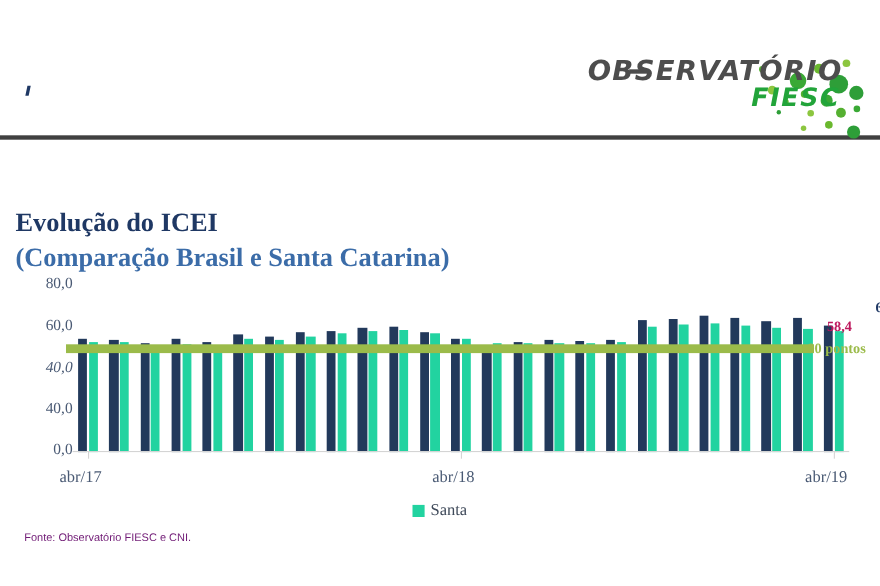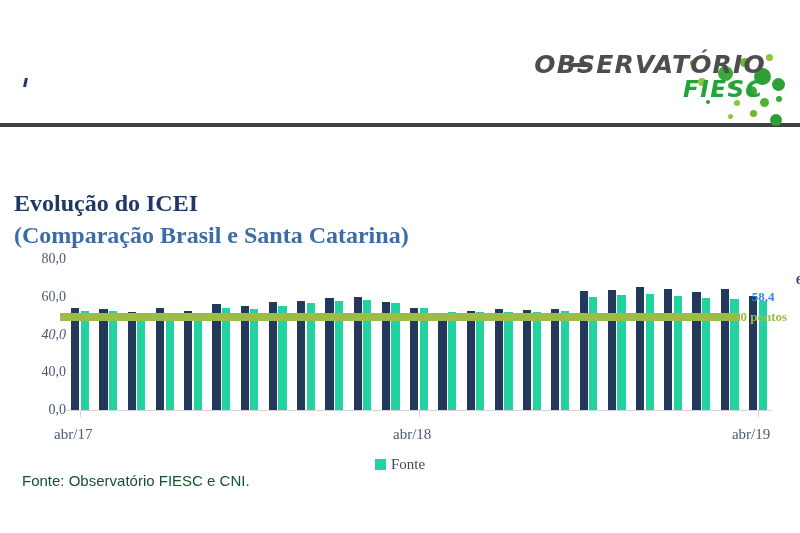--- a/index.html
+++ b/index.html
@@ -150,21 +150,21 @@
     color: #9bbb4a;
     white-space: nowrap;
   }
   .dlabel {
     position: absolute;
     font-size: 13px;
     font-weight: bold;
     white-space: nowrap;
   }
   #dlabel-sc { color: #1f3864; }
-  #dlabel-br { color: #3b82f6; }
+  #dlabel-br { color: #be185d; }
   .xtick-label {
     position: absolute;
     top: 168px;
     font-size: 15px;
     color: #4a5a74;
     white-space: nowrap;
   }
 
   
   #legend {
@@ -184,24 +184,24 @@
     color: #3f4a5a;
   }
   .legend-swatch {
     width: 11px; height: 11px;
     display: inline-block;
   }
 
   
   #source {
     position: absolute;
-    left: 22px; top: 472px;
+    left: 22px; top: 484px;
     font-family: "Liberation Sans", sans-serif;
-    font-size: 15px;
-    color: #14532d;
+    font-size: 10px;
+    color: #701a75;
     white-space: nowrap;
   }
 </style>
 </head>
 <body>
 
 <div id="header">
   <div id="header-tick"></div>
   <div id="header-rule"></div>
 
@@ -353,17 +353,17 @@
   <div class="dlabel" id="dlabel-sc" style="left: 764px; top: 14.24px; margin-left: 32px;">60,8</div>
   <div class="dlabel" id="dlabel-br" style="left: 751.76px; top: 30.77px;">58,4</div>
 <div class="axis-tick" style="left: 80.12px;"></div>
     <div class="axis-tick" style="left: 419px;"></div>
     <div class="axis-tick" style="left: 757.88px;"></div>
   </div>
 
 <div id="legend">
     <div class="legend-item">
       <span class="legend-swatch" style="background: rgb(34, 211, 160);"></span>
-      <span>Fonte</span>
+      <span>Santa</span>
     </div>
   </div>
 
 <div id="source">Fonte: Observatório FIESC e CNI.</div>
 
 </body></html>

